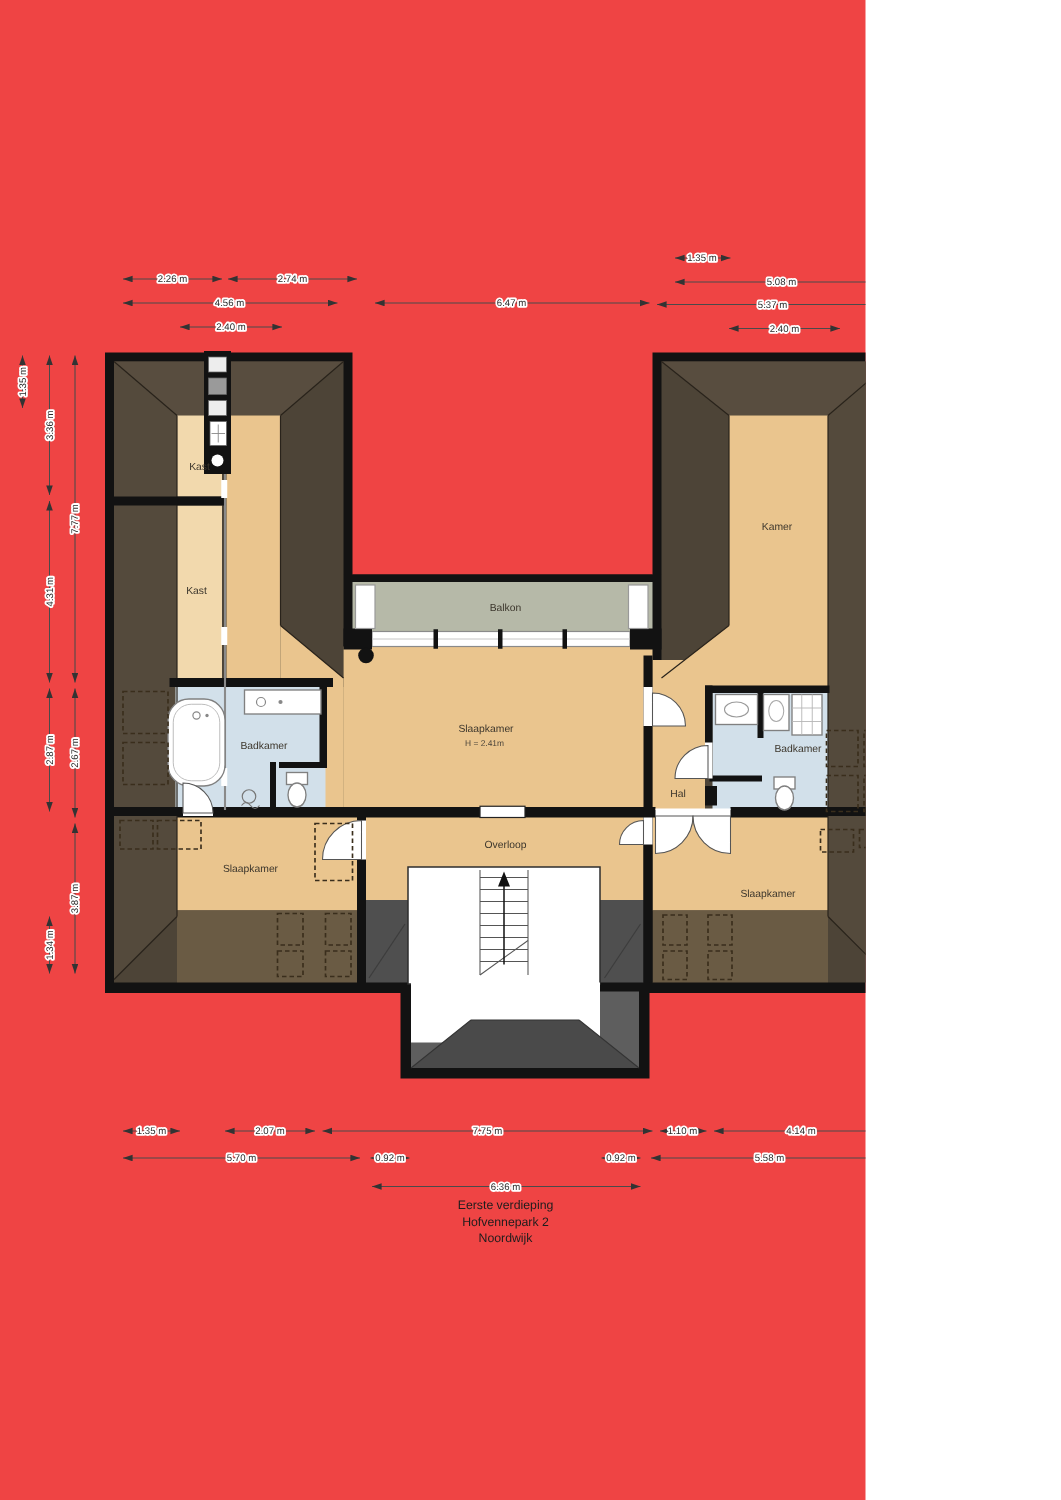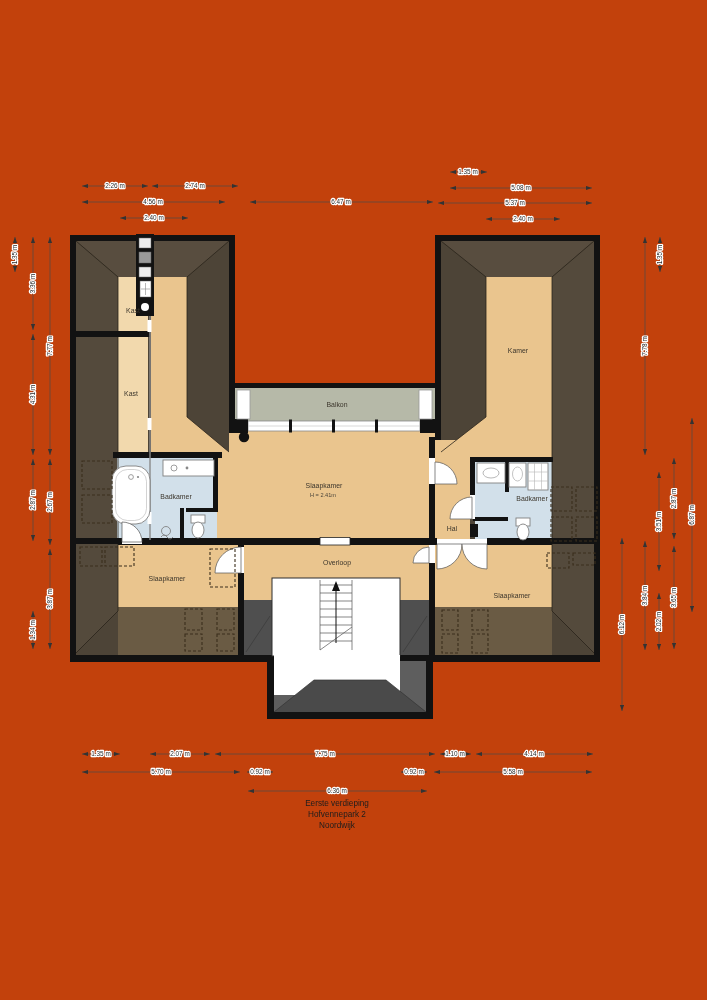--- a/index.html
+++ b/index.html
@@ -1,16 +1,16 @@
 <!DOCTYPE html>
 <html><head>
 <meta charset="utf-8">
 <style>
   html,body{margin:0;padding:0;background:#ffffff;}
-  .page{width:707px;height:1000px;position:relative;background:#c2410c;overflow:hidden;}
+  .page{width:577px;height:1000px;position:relative;background:#ef4444;overflow:hidden;}
   svg text{font-family:"Liberation Sans","DejaVu Sans",sans-serif;}
   .dim-line{stroke:#4a4a4a;stroke-width:0.7;}
   .dim-txt{font-size:6.4px;fill:#2b2b2b;paint-order:stroke;stroke:#ffffff;stroke-width:2.4px;stroke-linejoin:round;text-anchor:middle;}
   .room-txt{font-size:6.9px;fill:#3c362c;text-anchor:middle;}
   .room-sub{font-size:5.6px;fill:#4a443a;text-anchor:middle;}
   .title-txt{font-size:8.2px;fill:#1d1d1d;text-anchor:middle;}
   .wall{fill:#121212;}
   .hipline{stroke:#29231b;stroke-width:0.8;}
   .thinline{stroke:#8a8a8a;stroke-width:1.4;}
   .dash{fill:none;stroke:#3a2e1c;stroke-width:1.1;stroke-dasharray:3,2;}

